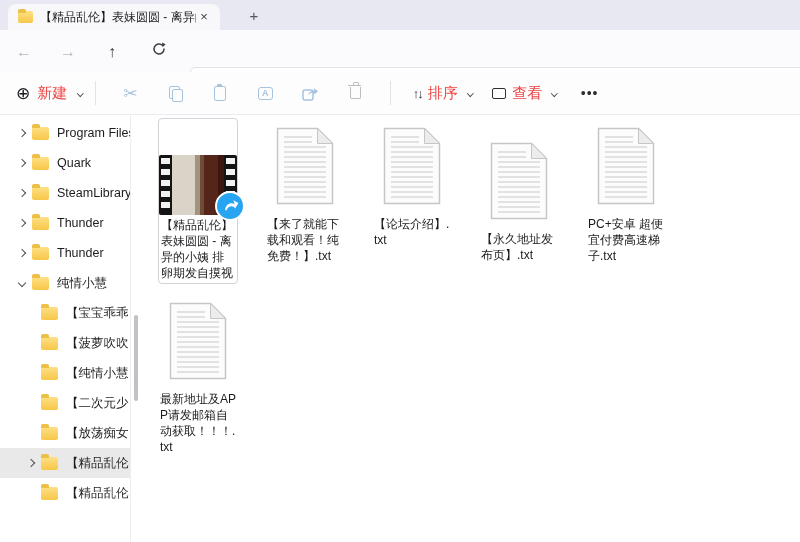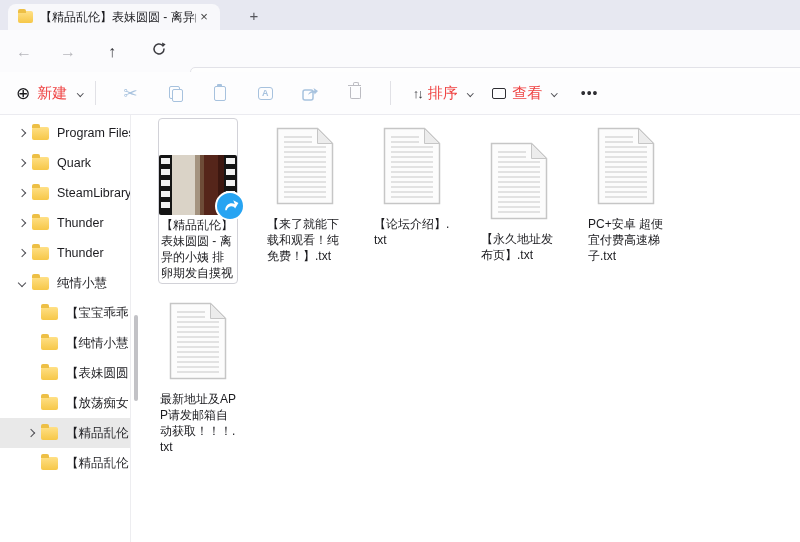--- a/index.html
+++ b/index.html
@@ -239,26 +239,31 @@
       <span class="slabel">纯情小慧</span>
     </div>
     <div class="srow lvl2">
       <span class="chev hidden"></span>
       <span class="folder"></span>
       <span class="slabel">【宝宝乖乖</span>
     </div>
     <div class="srow lvl2">
       <span class="chev hidden"></span>
       <span class="folder"></span>
+      <span class="slabel">【菠萝吹吹</span>
+    </div>
+    <div class="srow lvl2">
+      <span class="chev hidden"></span>
+      <span class="folder"></span>
       <span class="slabel">【纯情小慧</span>
     </div>
     <div class="srow lvl2">
       <span class="chev hidden"></span>
       <span class="folder"></span>
-      <span class="slabel">【表妹圆圆</span>
+      <span class="slabel">【二次元少</span>
     </div>
     <div class="srow lvl2">
       <span class="chev hidden"></span>
       <span class="folder"></span>
       <span class="slabel">【放荡痴女</span>
     </div>
     <div class="srow lvl2 sel">
       <span class="chev"></span>
       <span class="folder"></span>
       <span class="slabel">【精品乱伦</span>

